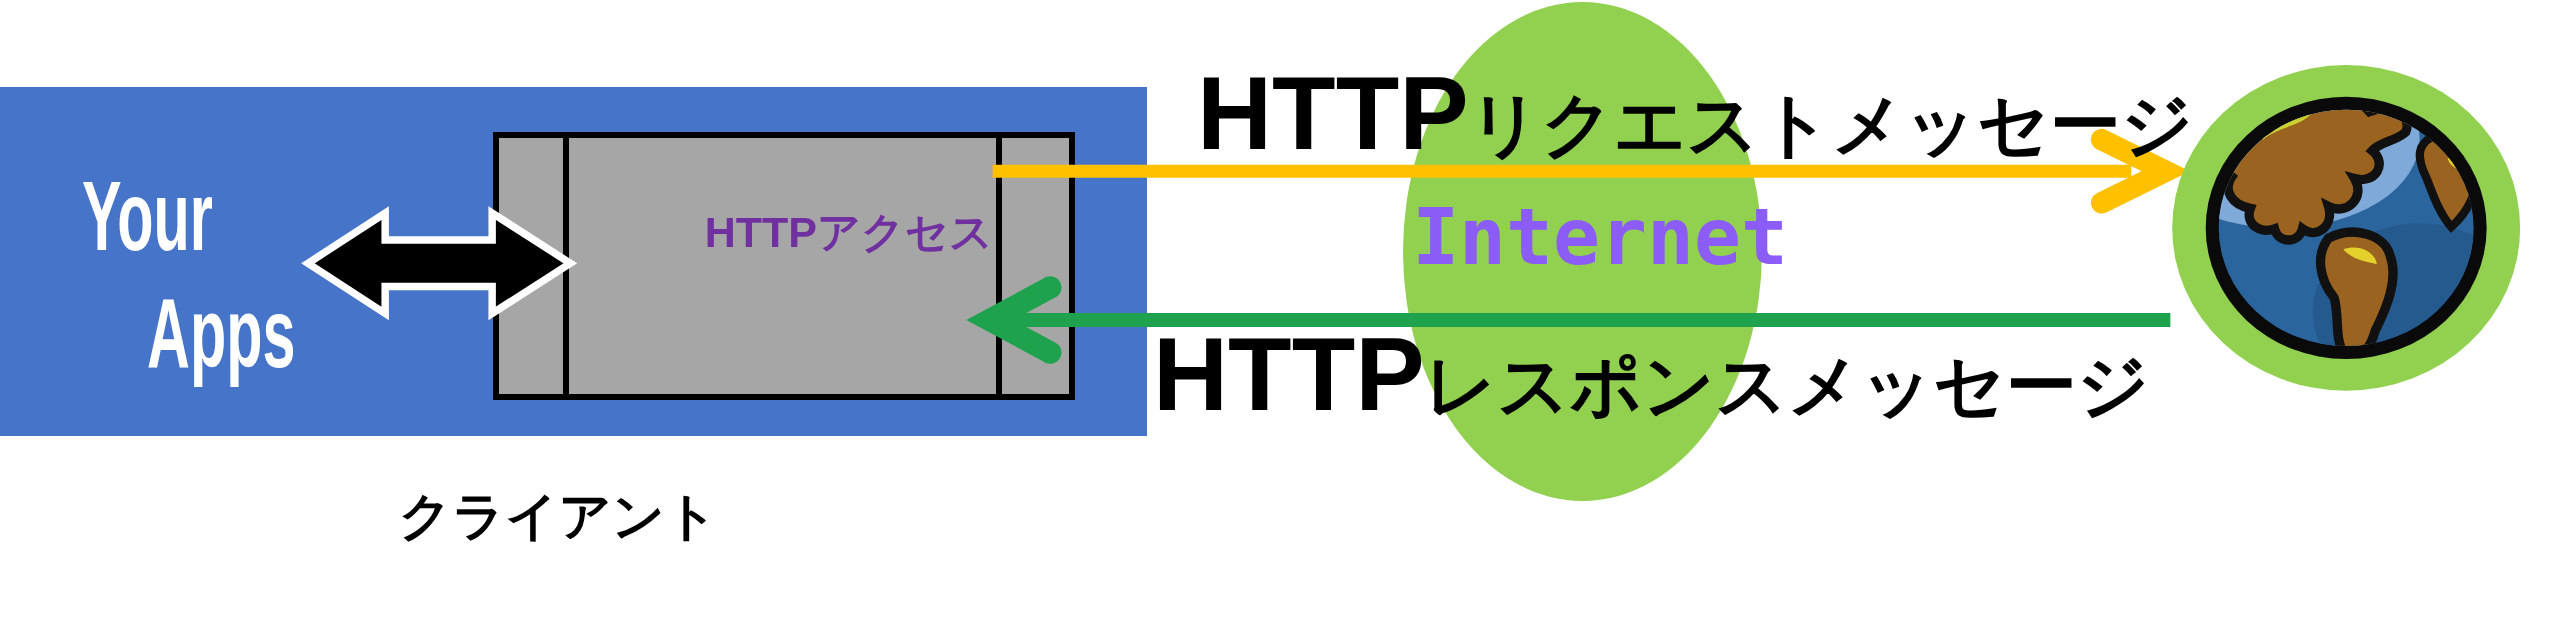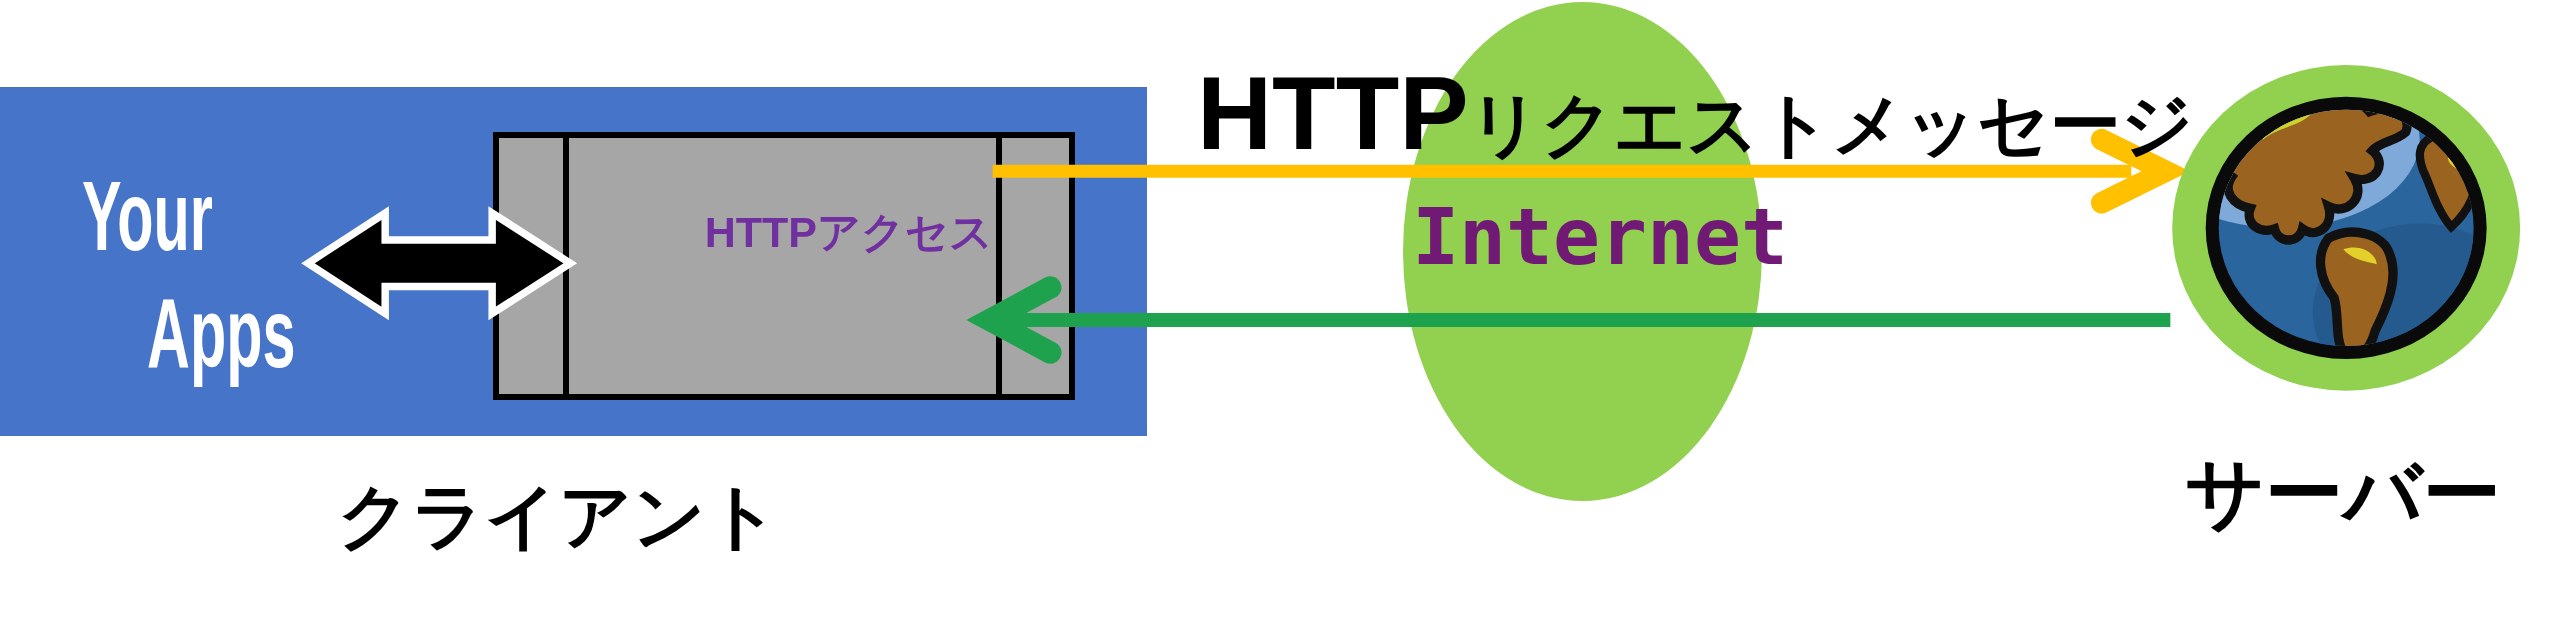--- a/index.html
+++ b/index.html
@@ -22,32 +22,32 @@
   
   .apps-line{color:#FFFFFF;font-weight:bold;font-size:99px;line-height:99px;
     transform:scaleX(0.60);transform-origin:left top;white-space:nowrap;}
   #apps-line1{left:82px;top:166px;}
   #apps-line2{left:147px;top:283px;}
   
   #internet-ellipse{left:1403px;top:1.9px;width:359px;height:499px;border-radius:50%;
     background:#92D050;}
   
   .caption{color:#000;font-weight:bold;white-space:nowrap;text-align:center;}
-  #client-caption{left:279px;top:470px;width:559px;font-size:72px;line-height:93px;}
+  #client-caption{left:279px;top:470px;width:559px;font-size:52px;line-height:93px;}
   #server-caption{left:2157px;top:447px;width:372px;font-size:78px;line-height:93px;}
   
   .msg-label{white-space:nowrap;color:#000;}
   .msg-latin{font-weight:bold;font-size:104px;}
   .msg-kana{font-weight:bold;font-size:71px;}
   #request-label{left:1197px;top:61px;height:104px;line-height:104px;}
   #response-label{left:1153px;top:322px;height:104px;line-height:104px;}
   
   #internet-label{left:1409px;top:196px;width:382px;text-align:center;
     font-family:"DejaVu Sans Mono","Liberation Mono",monospace;
-    font-weight:bold;font-size:78px;line-height:82px;color:#701a75;white-space:nowrap;}
+    font-weight:bold;font-size:78px;line-height:82px;color:#8b5cf6;white-space:nowrap;}
   #overlay-svg{left:0;top:0;width:2576px;height:627px;}
 </style>
 </head>
 <body>
 
 <div id="canvas">
 
   <div class="abs" id="client-panel"></div>
 
   <div class="abs" id="library-box"></div>
@@ -103,20 +103,22 @@
         <path d="M2502,256 C2528,242 2562,252 2568,274 C2578,300 2564,332 2552,356 C2546,378 2530,392 2519,381 C2508,364 2514,340 2508,320 C2492,300 2488,274 2502,256 Z" fill="#9A6420" stroke="#111" stroke-width="10"></path>
         <path d="M2518,268 C2534,262 2552,270 2554,284 C2541,281 2526,278 2518,268 Z" fill="#E3D02A"></path>
       </g>
     </g>
   </svg>
 
   <div class="abs msg-label" id="request-label">
     <span class="msg-latin">HTTP</span><span class="msg-kana">リクエストメッセージ</span>
   </div>
 
+  <div class="abs msg-label" id="response-label">
+    <span class="msg-latin">HTTP</span><span class="msg-kana">レスポンスメッセージ</span>
+  </div>
 
   <div class="abs" id="internet-label">Internet</div>
 
   <div class="abs caption" id="client-caption">クライアント</div>
-  <div class="abs caption" id="server-caption">サーバー</div>
 
 </div>
 
 
 </body></html>

